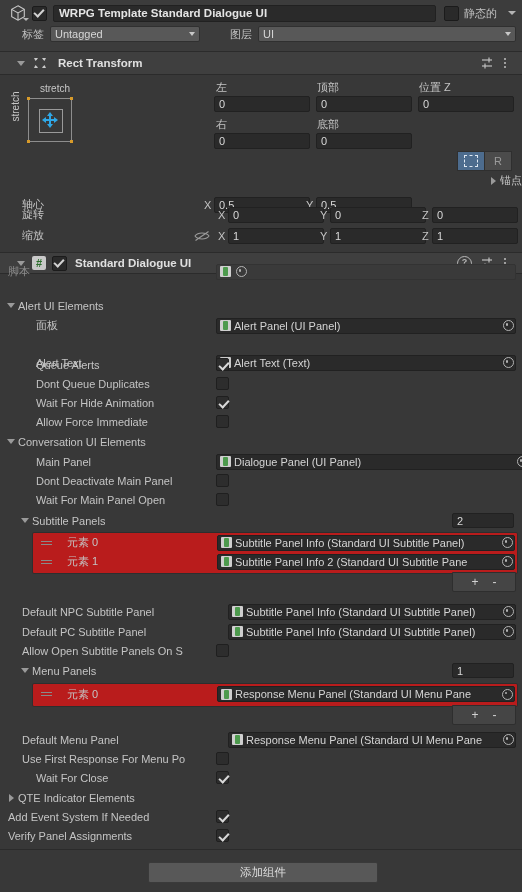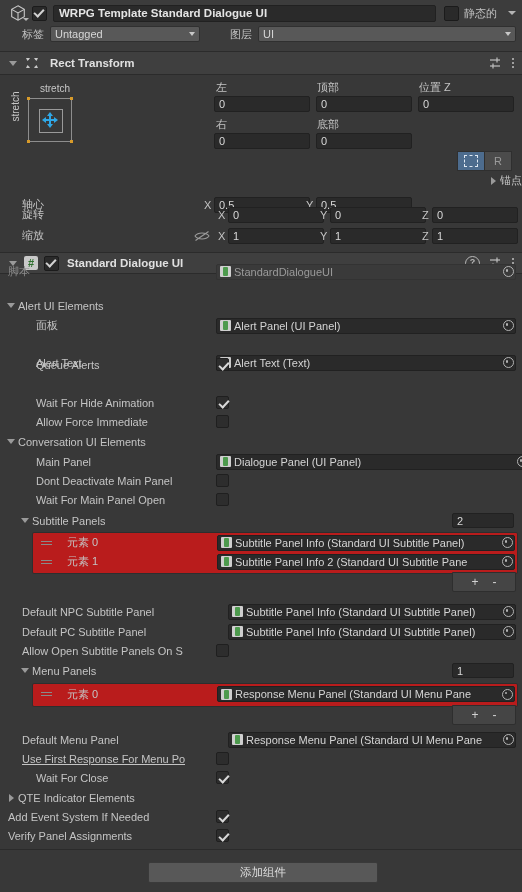--- a/index.html
+++ b/index.html
@@ -30,21 +30,21 @@
        border-top:4px solid #b4b4b4;margin-left:6px;}
   .go-row2{display:flex;align-items:center;height:20px;padding:0 6px 0 22px;gap:6px;}
   .lbl-small{color:#c4c4c4;white-space:nowrap;}
   .popup{height:16px;background:#585858;border:1px solid #303030;border-radius:2px;
        display:flex;align-items:center;padding:0 4px;color:#d6d6d6;box-sizing:border-box;}
   .popup .arrow{margin-left:auto;width:0;height:0;border-left:3.5px solid transparent;
        border-right:3.5px solid transparent;border-top:4px solid #c8c8c8;}
 
   
   .comp-header{display:flex;align-items:center;height:22px;background:#3f3f3f;
-       border-top:1px solid #2b2b2b;border-bottom:1px solid #2b2b2b;padding:0 6px;}
+       border-top:1px solid #2b2b2b;border-bottom:1px solid #2b2b2b;padding:0 14px;}
   .foldout{width:14px;flex:0 0 14px;display:flex;align-items:center;justify-content:center;}
   .tri{width:0;height:0;border-left:4.5px solid transparent;border-right:4.5px solid transparent;
        border-top:5px solid #9a9a9a;}
   .tri-r{width:0;height:0;border-top:4.5px solid transparent;border-bottom:4.5px solid transparent;
        border-left:5px solid #9a9a9a;}
   .comp-title{font-weight:bold;color:#e0e0e0;font-size:11.5px;margin-left:8px;}
   .hdr-icons{margin-left:auto;display:flex;align-items:center;gap:9px;padding-right:2px;}
   .ico{width:14px;height:14px;position:relative;}
   .kebab{display:flex;flex-direction:column;gap:2px;align-items:center;justify-content:center;height:14px;}
   .kebab i{width:2px;height:2px;background:#c0c0c0;border-radius:1px;display:block;}
@@ -304,21 +304,20 @@
           <i></i>
           <i></i>
         </div>
     </div>
   </div>
 
   <div class="prow" style="position:absolute;left:0;top:262px;width:522px;">
     <div class="plabel indent1" style="color:#8d8d8d;">脚本</div>
     <div class="objfield disabled" style="position:absolute;left:216px;width:300px;">
       <div class="obj-ico prefab"></div>
-      <div class="obj-name">StandardDialogueUI</div>
       <div class="obj-pick">
           <div class="pick-c"></div>
         </div>
     </div>
   </div>
 
   <div class="prow" style="position:absolute;left:0;top:296px;width:522px;">
     <div class="foldout" style="margin-left:4px;">
         <div class="tri"></div>
       </div>
@@ -343,20 +342,24 @@
       <div class="obj-name">Alert Text (Text)</div>
       <div class="obj-pick">
           <div class="pick-c"></div>
         </div>
     </div>
   </div>
 
   <div class="prow" style="position:absolute;left:0;top:355px;width:522px;">
     <div class="plabel indent3">Queue Alerts</div>
     <div class="cbox on" style="position:absolute;left:216px;"></div>
+  </div>
+  <div class="prow" style="position:absolute;left:0;top:374px;width:522px;">
+    <div class="plabel indent3">Dont Queue Duplicates</div>
+    <div class="cbox" style="position:absolute;left:216px;"></div>
   </div>
   <div class="prow" style="position:absolute;left:0;top:412px;width:522px;">
     <div class="plabel indent3">Allow Force Immediate</div>
     <div class="cbox" style="position:absolute;left:216px;"></div>
   </div>
   <div class="prow" style="position:absolute;left:0;top:393px;width:522px;">
     <div class="plabel indent3">Wait For Hide Animation</div>
     <div class="cbox on" style="position:absolute;left:216px;"></div>
   </div>
 
@@ -487,21 +490,21 @@
   <div class="prow" style="position:absolute;left:0;top:730px;width:522px;">
     <div class="plabel indent2">Default Menu Panel</div>
     <div class="objfield" style="position:absolute;left:228px;width:288px;">
       <div class="obj-ico prefab"></div>
       <div class="obj-name">Response Menu Panel (Standard UI Menu Pane</div>
       <div class="obj-pick">
           <div class="pick-c"></div>
         </div>
     </div>
   </div>
-  <div class="prow" style="position:absolute;left:0;top:749px;width:522px;text-decoration:underline;">
+  <div class="prow" style="position:absolute;left:0;top:749px;width:522px;">
     <div class="plabel indent2" style="max-width:208px;">Use First Response For Menu Po</div>
     <div class="cbox" style="position:absolute;left:216px;"></div>
   </div>
   <div class="prow" style="position:absolute;left:0;top:768px;width:522px;">
     <div class="plabel indent3">Wait For Close</div>
     <div class="cbox on" style="position:absolute;left:216px;"></div>
   </div>
 
   <div class="prow" style="position:absolute;left:0;top:788px;width:448px;">
     <div class="foldout" style="margin-left:4px;">

